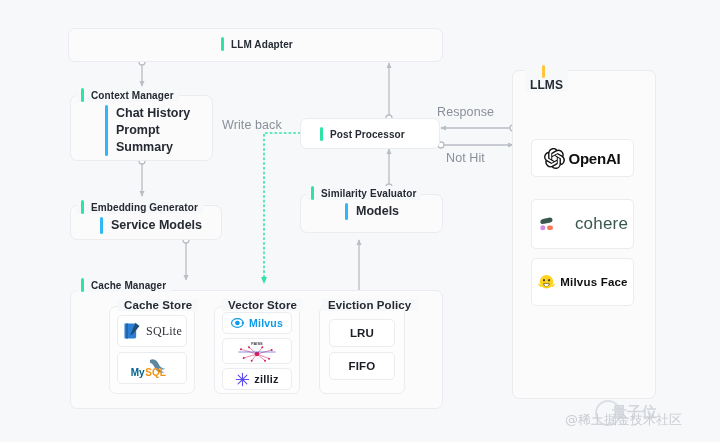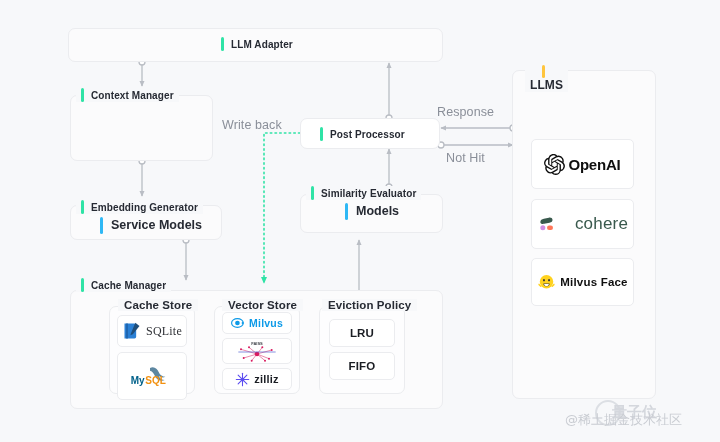--- a/index.html
+++ b/index.html
@@ -202,20 +202,28 @@
   <div class="legend lg" style="left:216px; top:37px; background:transparent;">
     <span class="bar bar-green"></span>
     <span>LLM Adapter</span>
   </div>
 
   <div class="card" style="left:70px; top:95px; width:143px; height:66px;"></div>
   <div class="legend lg" style="left:76px; top:88px;">
     <span class="bar bar-green"></span>
     <span>Context Manager</span>
   </div>
+  <div class="itemlist" style="left:105px; top:105px; height:51px;">
+    <span class="bar"></span>
+    <span class="lines">
+      <span>Chat  History</span>
+      <span>Prompt</span>
+      <span>Summary</span>
+    </span>
+  </div>
 
   <div class="card" style="left:70px; top:205px; width:152px; height:35px;"></div>
   <div class="legend lg" style="left:76px; top:200px;">
     <span class="bar bar-green"></span>
     <span>Embedding Generator</span>
   </div>
   <div class="itemlist" style="left:100px; top:217px; height:17px;">
     <span class="bar"></span>
     <span class="lines">
       <span>Service Models</span>
@@ -233,21 +241,21 @@
 
   <div class="chip" style="left:117px; top:315px; width:70px; height:32px;">
     <svg class="logo-svg" width="20" height="20" viewBox="0 0 24 24">
       <path d="M3 3 h12 a2 2 0 0 1 2 2 v14 a2 2 0 0 1 -2 2 h-12 z" fill="#2a7fd4"></path>
       <path d="M5 3 h2 v18 h-2 z" fill="#1e63ab"></path>
       <path d="M16 2 l5 4 l-8 10 l-3 1 l1 -3 z" fill="#1f4e7a"></path>
     </svg>
     <span class="chip-text" style="font-family:'Liberation Serif',serif; font-weight:400; font-size:12px; color:#2f3136;">SQLite</span>
   </div>
 
-  <div class="chip" style="left:117px; top:352px; width:70px; height:48px;">
+  <div class="chip" style="left:117px; top:352px; width:70px; height:32px;">
     <svg class="logo-svg" width="44" height="24" viewBox="0 0 66 36">
       <path d="M30 6 c6 -3 11 1 13 6 c2 5 6 7 10 7 c-3 2 -7 1 -10 -1 c2 4 5 6 9 6 c-5 3 -11 0 -14 -5 c-2 -4 -4 -8 -8 -9 z" fill="#5d87a1"></path>
       <text x="1" y="30" font-family="Liberation Sans, sans-serif" font-size="15" font-weight="700" fill="#00618a">My</text>
       <text x="23" y="30" font-family="Liberation Sans, sans-serif" font-size="15" font-weight="700" fill="#f29111">SQL</text>
     </svg>
   </div>
 
   <div class="card card-white" style="left:214px; top:306px; width:86px; height:88px; background:#fdfdfe;"></div>
   <div class="legend-plain" style="left:222px; top:299px;">Vector Store</div>
 
@@ -328,21 +336,21 @@
       <span>Models</span>
     </span>
   </div>
 
   <div class="card" style="left:512px; top:70px; width:144px; height:329px;"></div>
   <div class="legend md" style="left:525px; top:65px;flex-direction:column;">
     <span class="bar bar-yellow"></span>
     <span>LLMS</span>
   </div>
 
-  <div class="chip" style="left:531px; top:139px; width:103px; height:50px; gap:3px;">
+  <div class="chip" style="left:531px; top:139px; width:103px; height:38px; gap:3px;">
     <svg class="logo-svg" width="21" height="21" viewBox="0 0 24 24">
       <path d="M22.28 9.82a5.98 5.98 0 0 0-.52-4.91 6.05 6.05 0 0 0-6.51-2.9A6 6 0 0 0 4.98 4.18a5.98 5.98 0 0 0-4 2.9 6.05 6.05 0 0 0 .74 7.1 5.98 5.98 0 0 0 .51 4.91 6.05 6.05 0 0 0 6.52 2.9A5.98 5.98 0 0 0 13.26 24a6.06 6.06 0 0 0 5.77-4.21 5.99 5.99 0 0 0 4-2.9 6.06 6.06 0 0 0-.75-7.07zm-9.02 12.6a4.48 4.48 0 0 1-2.88-1.04l.14-.08 4.78-2.76a.79.79 0 0 0 .4-.68v-6.74l2.02 1.17a.07.07 0 0 1 .04.06v5.58a4.5 4.5 0 0 1-4.5 4.49zM3.6 18.3a4.47 4.47 0 0 1-.53-3.01l.14.09 4.78 2.76a.77.77 0 0 0 .78 0l5.84-3.37v2.33a.08.08 0 0 1-.03.07l-4.83 2.79a4.5 4.5 0 0 1-6.15-1.65zM2.34 7.9a4.49 4.49 0 0 1 2.35-1.97V11.6a.77.77 0 0 0 .39.68l5.81 3.35-2.02 1.17a.08.08 0 0 1-.07 0l-4.83-2.79A4.5 4.5 0 0 1 2.34 7.9zm16.6 3.86L13.1 8.38 15.12 7.2a.08.08 0 0 1 .07 0l4.83 2.8a4.49 4.49 0 0 1-.68 8.1v-5.68a.79.79 0 0 0-.39-.67zm2.01-3.02l-.14-.09-4.77-2.78a.78.78 0 0 0-.79 0L9.41 9.24V6.91a.07.07 0 0 1 .03-.07l4.83-2.78a4.5 4.5 0 0 1 6.68 4.66zM8.31 12.86l-2.02-1.17a.08.08 0 0 1-.04-.06V6.05a4.5 4.5 0 0 1 7.37-3.45l-.14.08L8.7 5.44a.79.79 0 0 0-.4.68zm1.1-2.37l2.6-1.5 2.6 1.5v3l-2.6 1.5-2.6-1.5z" fill="#0f0f0f"></path>
     </svg>
     <span class="chip-text" style="font-size:15px; font-weight:700; color:#0f0f0f; letter-spacing:-.2px;">OpenAI</span>
   </div>
 
   <div class="chip" style="left:531px; top:199px; width:103px; height:50px; gap:18px;">
     <svg class="logo-svg" width="20" height="20" viewBox="0 0 24 24">
       <path d="M4 9.5c0-2.2 1.8-3.4 4.2-3.9l6-1.2c2.4-.5 4.2.6 4.4 2.5.2 1.9-1.2 3.1-3.6 3.6l-6.4 1.3C6.2 12.3 4 11.7 4 9.5z" fill="#39594d"></path>
       <circle cx="7" cy="16.5" r="3" fill="#d18ee2"></circle>

